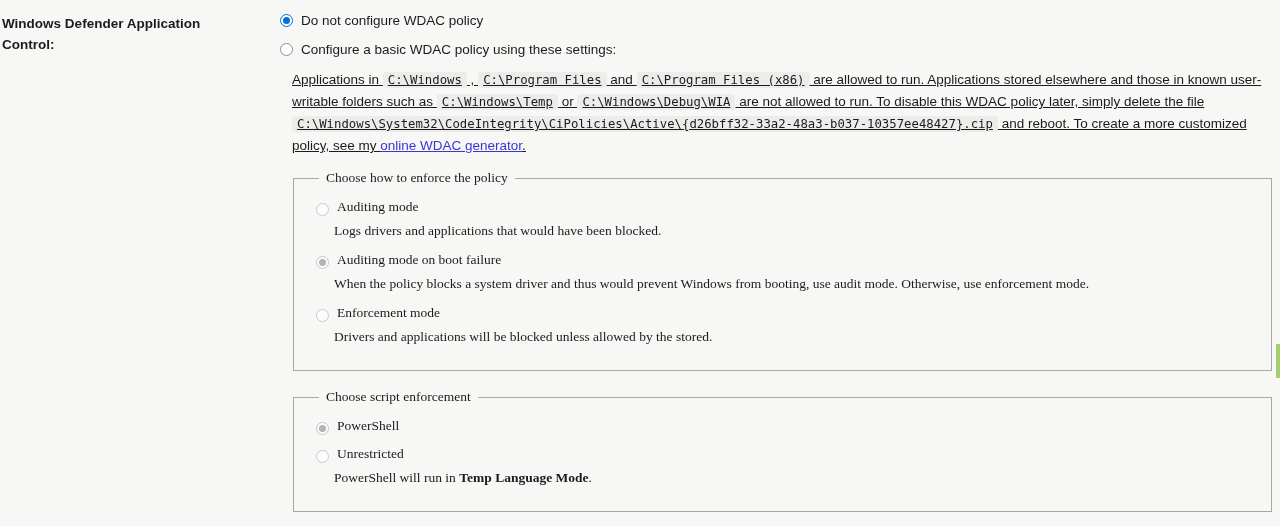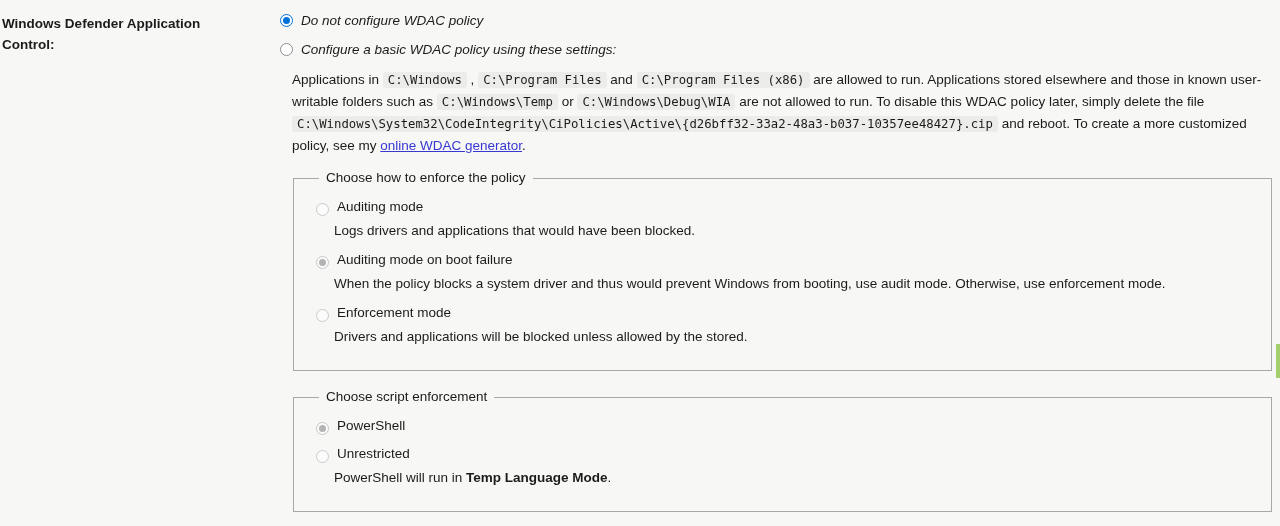--- a/index.html
+++ b/index.html
@@ -35,42 +35,44 @@
   .radio.sel-blue::after {
     content: ""; width: 7px; height: 7px; border-radius: 50%; background: #0071d8;
   }
   .radio.dis { border-color: #cbcbcb; background: #fcfcfc; }
   .radio.dis-sel { border-color: #c6c6c6; background: #fcfcfc; }
   .radio.dis-sel::after {
     content: ""; width: 7px; height: 7px; border-radius: 50%; background: #b3b3b3;
   }
 
   .opt-row { display: flex; align-items: flex-start; line-height: 18px; }
-  .opt-row .opt-label { cursor: default; font-style: italic; }
+  .opt-row .opt-label { cursor: default; }
   .main-opt-1 { margin-bottom: 11px; }
 
   .para {
     margin: 10px 0 0 12px;
     line-height: 21px;
     max-width: 990px;
+    text-decoration: underline;
   }
   code {
     font-family: "DejaVu Sans Mono", "Liberation Mono", monospace;
     font-size: 12.3px;
     background: #ececeb;
     padding: 1px 5px;
     border-radius: 3px;
     white-space: nowrap;
   }
   a { color: #3737d2; text-decoration: underline; cursor: pointer; }
 
   fieldset {
     margin: 14px 0 0 13px;
     border: 1px solid #a8a8a7;
     padding: 2px 12px 14px 22px;
+    font-family: Liberation Serif, serif;
   }
   fieldset.gap { margin-top: 18px; }
   legend {
     padding: 0 7px;
     margin-left: 3px;
     line-height: 16px;
   }
   .f-opt { display: flex; align-items: flex-end; margin-top: 10px; line-height: 18px; }
   .f-desc { margin: 4px 0 0 21px; line-height: 21px; }
   .f-opt + .f-desc { margin-bottom: 9px; margin-left: 18px; }

